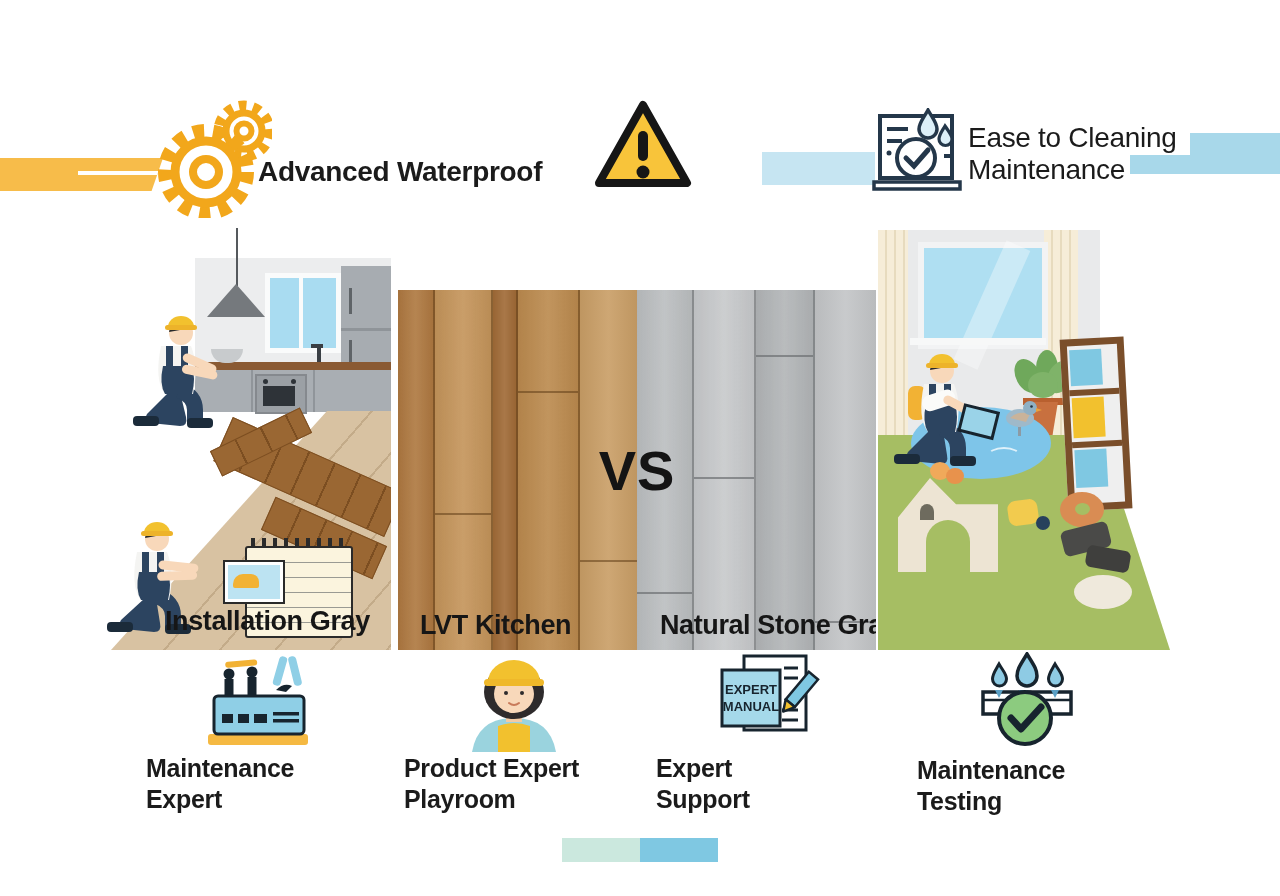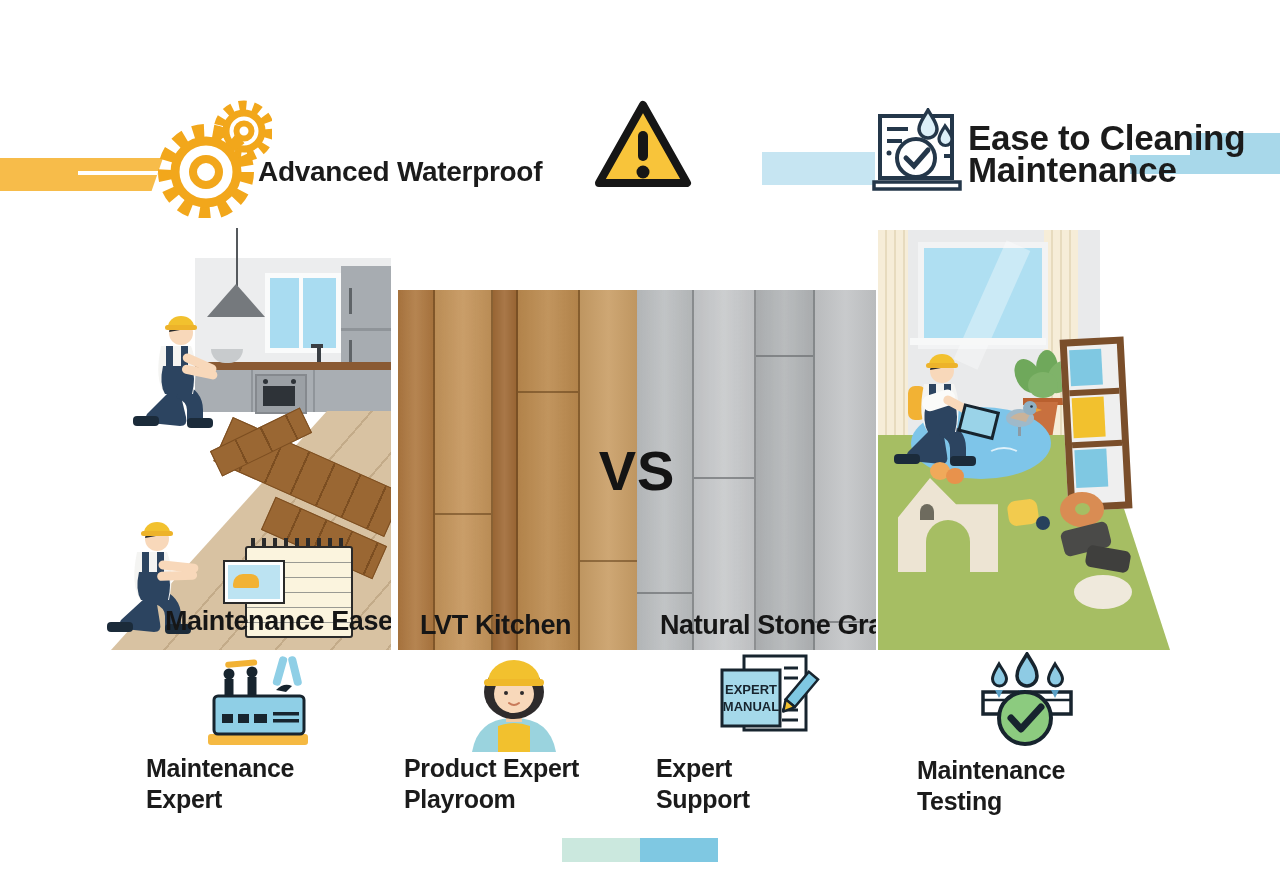--- a/index.html
+++ b/index.html
@@ -8,21 +8,21 @@
   .abs{position:absolute;}
 
   
   .yellow-bar{left:0;top:158px;width:163px;height:33px;background:#F7BC4A;
               clip-path:polygon(0 0,100% 0,93% 100%,0 100%);}
   .yellow-bar .slit{position:absolute;left:78px;top:13px;width:80px;height:4px;background:#fff;}
   .machinery-label{left:258px;top:156px;font-size:28px;font-weight:bold;letter-spacing:-.3px;}
   .clean-bar-left{left:762px;top:152px;width:113px;height:33px;background:#C6E5F2;}
   .clean-step-a{left:1190px;top:133px;width:90px;height:23px;background:#A8D8EA;}
   .clean-step-b{left:1130px;top:155px;width:150px;height:19px;background:#A8D8EA;}
-  .clean-text{left:968px;top:122px;font-size:35px;font-weight:bold;line-height:32px;letter-spacing:-.3px;}
+  .clean-text{left:968px;top:122px;font-size:28px;font-weight:normal;line-height:32px;letter-spacing:-.3px;}
 
   
   .panel{position:absolute;overflow:hidden;}
   .caption{position:absolute;font-size:27px;font-weight:bold;letter-spacing:-.4px;white-space:nowrap;color:#161616;}
 
   
   .p-left{left:95px;top:228px;width:296px;height:422px;}
   .wall{left:100px;top:30px;width:196px;height:152px;background:#ECEDEE;}
   .window-k{left:170px;top:45px;width:66px;height:70px;background:#A9DCF1;border:5px solid #FAFBFB;}
   .window-k .mid{position:absolute;left:29px;top:0;width:4px;height:100%;background:#FAFBFB;}
@@ -226,21 +226,21 @@
     </svg>
 
     <div class="abs notebook">
         <div class="spiral"></div>
       </div>
     <div class="abs tablet">
         <div class="screen"></div>
         <div class="shoe"></div>
       </div>
 
-    <div class="caption" style="left:70px;top:378px">Maintenance Ease</div>
+    <div class="caption" style="left:70px;top:378px">Installation Gray</div>
   </div>
 
   <div class="panel p-center">
     <div class="half wood">
       <div class="plank" style="width:36px;background-color:#AE7840"></div>
       <div class="plank" style="width:58px;background-color:#C4945A">
           <div class="joint" style="top:62%"></div>
         </div>
       <div class="plank" style="width:24px;background-color:#A06A36"></div>
       <div class="plank" style="width:62px;background-color:#BB8A4E">

